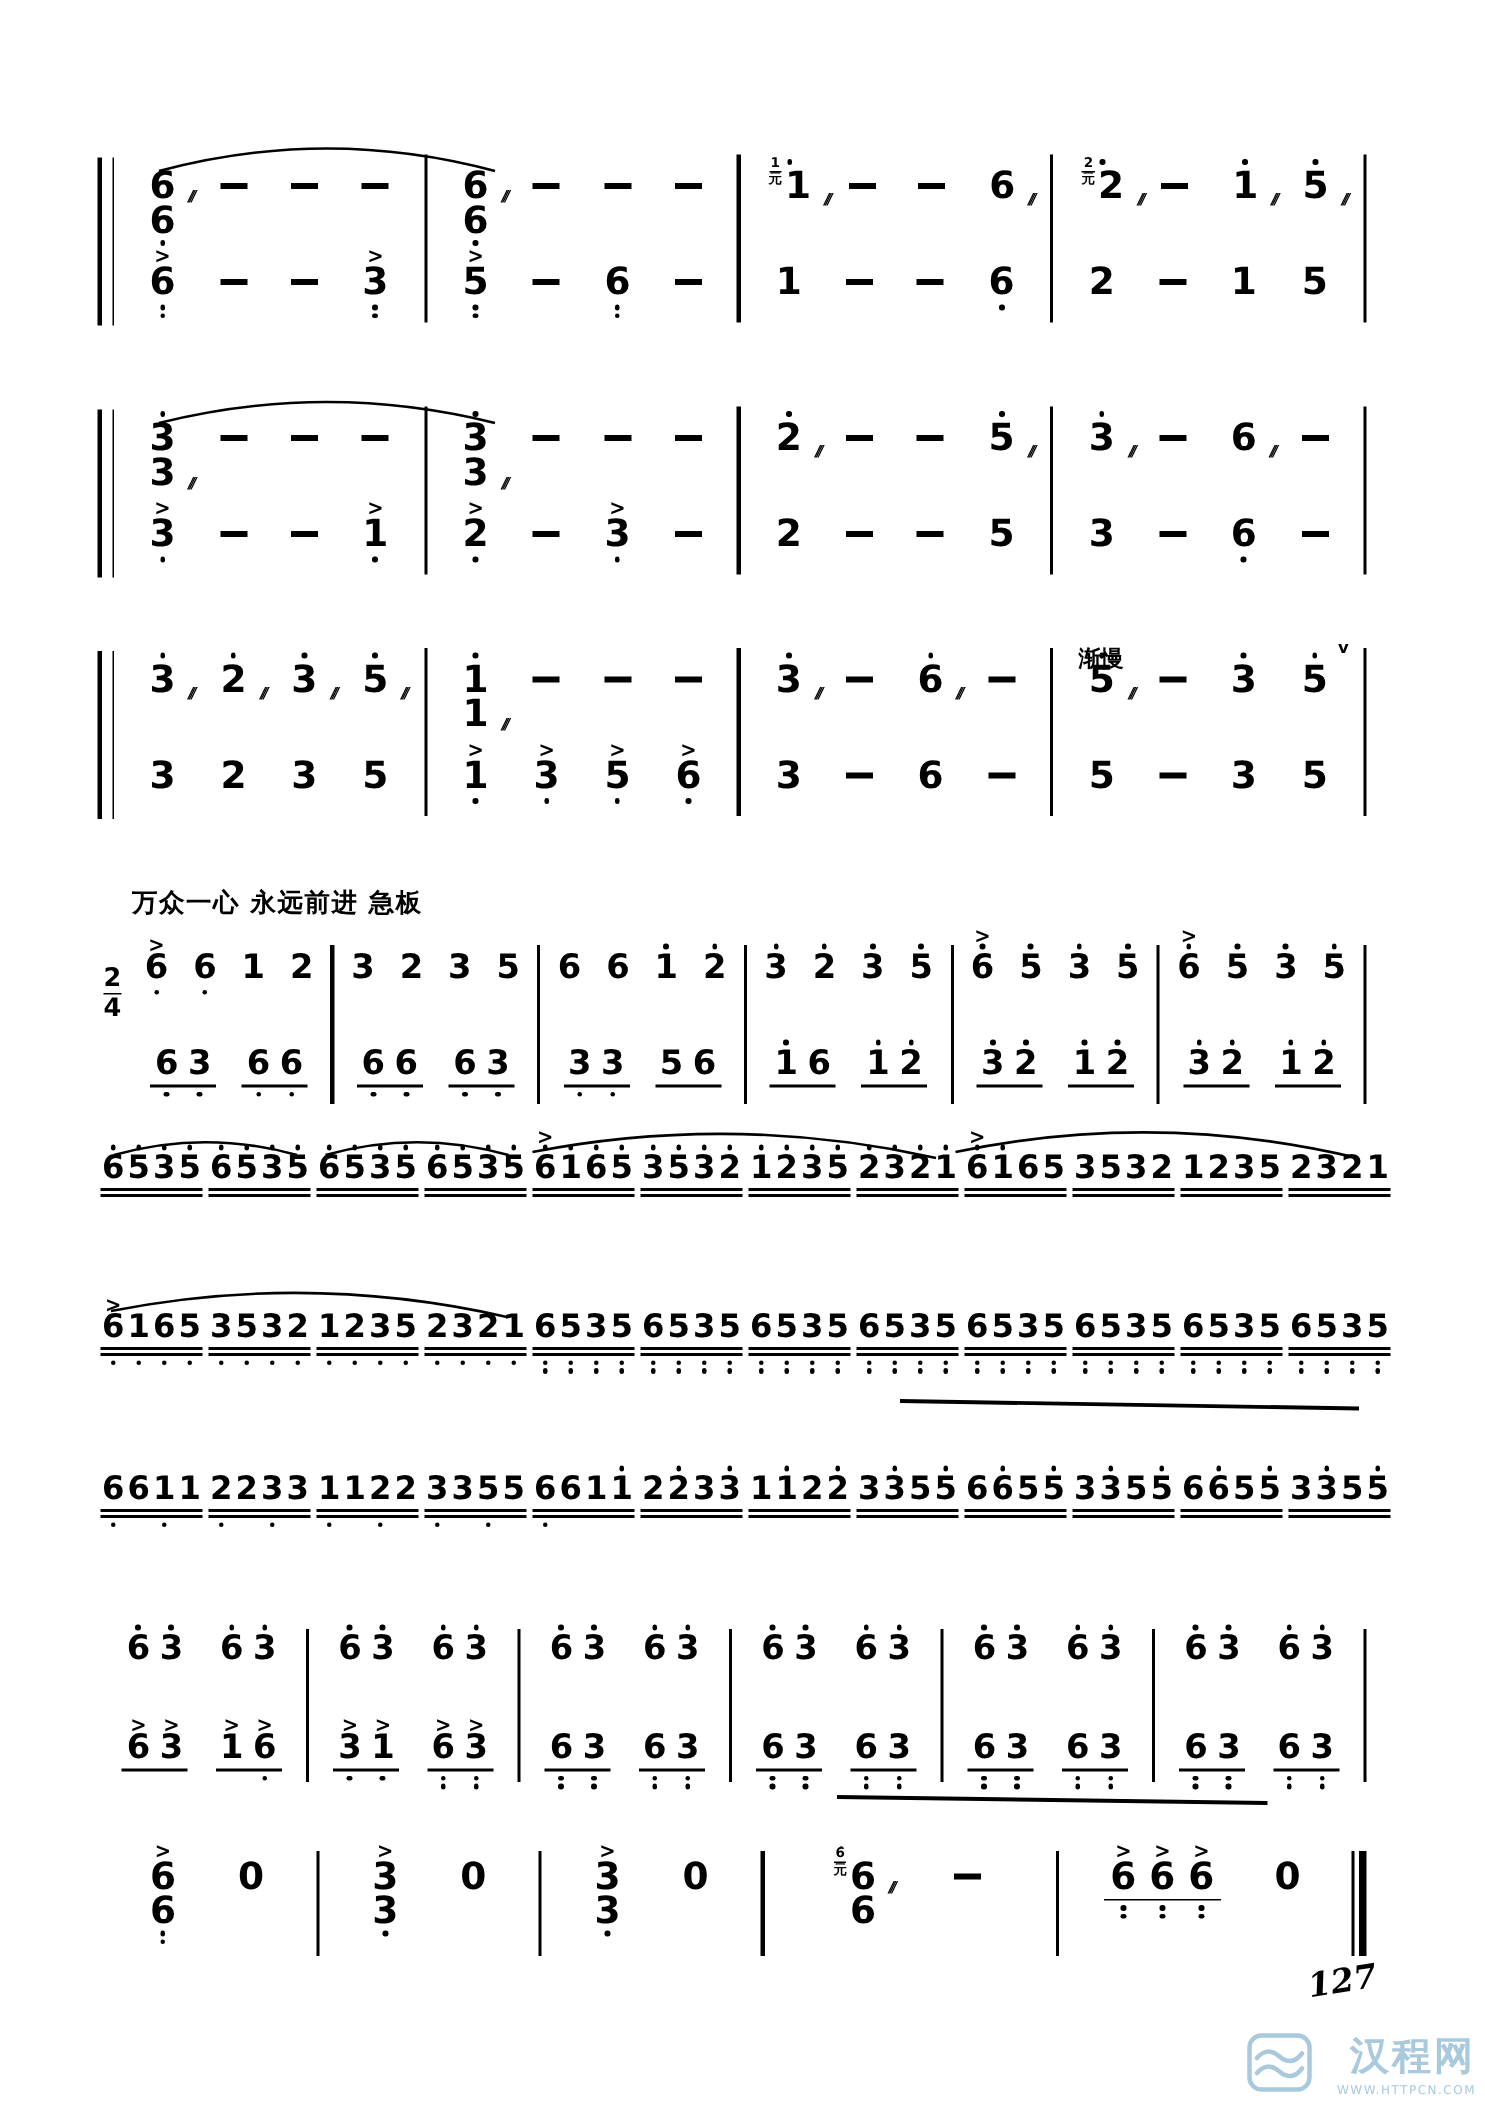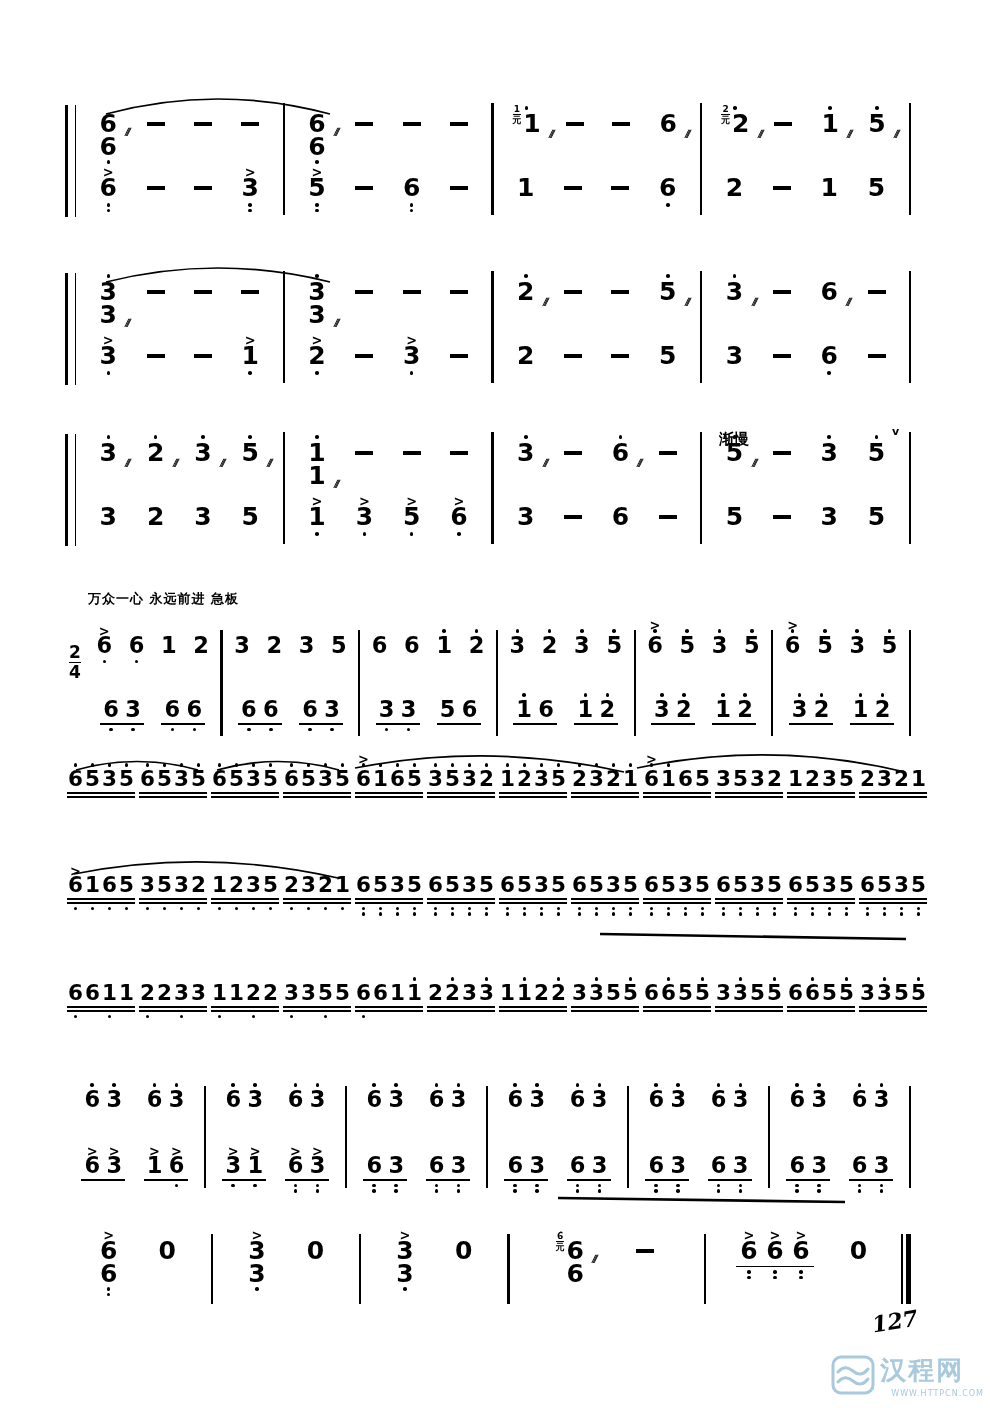--- a/index.html
+++ b/index.html
@@ -42,26 +42,26 @@
   .fbar{width:10px;height:70px;margin-top:12px;border-left:2px solid #000;border-right:5px solid #000;box-sizing:border-box;}
   .brk{width:7px;border-left:3px solid #000;border-right:1.6px solid #000;height:112px;margin-top:10px;}
   .ts{display:flex;flex-direction:column;align-items:center;font-size:17px;font-weight:bold;
       line-height:1.05;width:20px;margin-top:26px;}
   .ts .tsl{border-top:1.6px solid #000;padding-top:1px;}
   .sz-s .dg{font-size:21.5px;}
   .sz-s .cell{min-width:17px;}
   .sz-m .dg{font-size:22.5px;}
   .sz-m .cell{min-width:22px;}
   .lbl{position:absolute;font-weight:bold;}
-  #sectionTitle{left:88px;top:590px;font-size:13px;letter-spacing:1px;}
+  #sectionTitle{left:88px;top:590px;font-size:17px;letter-spacing:1px;}
   #tempoLbl{left:719px;top:420px;font-size:15px;margin-top:10px;}
   #pageNum{position:absolute;left:872px;top:1308px;font-family:"DejaVu Serif",serif;
            font-style:italic;font-weight:bold;font-size:22px;transform:rotate(-9deg);}
   #wm{position:absolute;right:6px;bottom:10px;display:flex;align-items:center;color:#a9c9dd;}
-  #wm .wtxt{display:flex;flex-direction:column;align-items:flex-start;margin-left:4px;}
+  #wm .wtxt{display:flex;flex-direction:column;align-items:flex-end;margin-left:4px;}
   #wm .wname{font-size:26px;font-weight:bold;letter-spacing:2px;}
   #wm .wurl{font-size:8px;letter-spacing:1px;margin-top:1px;margin-left:11px;}
   #overlay{position:absolute;left:0;top:0;pointer-events:none;}
 </style>
 </head>
 <body>
 
 <div id="page">
   <svg id="overlay" width="990" height="1408">
       <path d="M106,114 Q218,84 330,114" fill="none" stroke="#000" stroke-width="1.7"></path>

